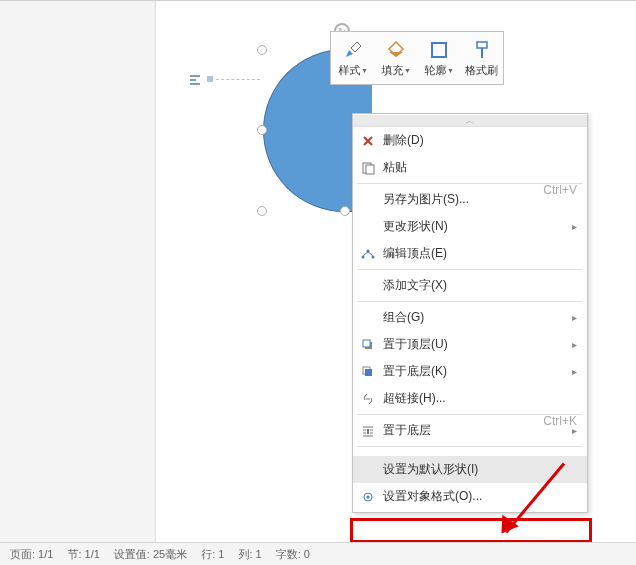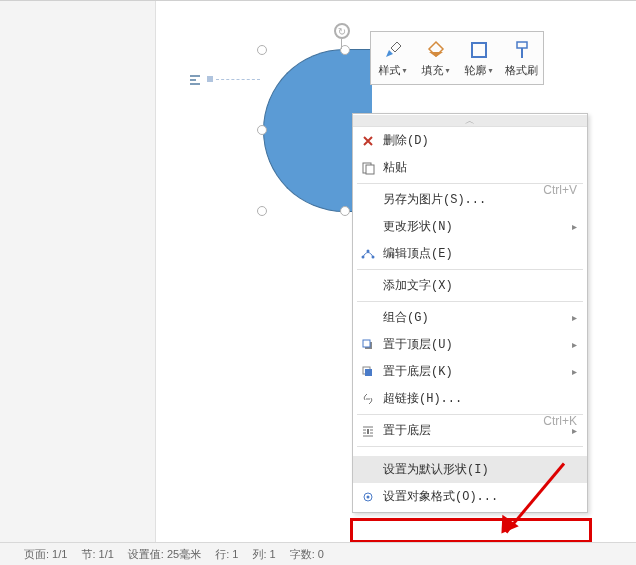--- a/index.html
+++ b/index.html
@@ -54,21 +54,21 @@
     position:absolute; left:188px; top:72px; width:14px; height:14px;
     color:#7f9db9; font-size:12px; display:flex; align-items:center; justify-content:center;
   }
   .anchor-dot{ position:absolute; left:207px; top:75px; width:6px; height:6px; background:#b0c4de; }
   .dash-line{
     position:absolute; left:216px; top:78px; width:44px; height:0;
     border-top:1px dashed #b0c4de;
   }
   
   .float-tb{
-    position:absolute; left:370px; top:30px; width:174px; height:54px;
+    position:absolute; left:330px; top:30px; width:174px; height:54px;
     background:#fcfcfc; border:1px solid #c0c0c0;
     display:flex;
   }
   .tb-btn{
     flex:1; display:flex; flex-direction:column; align-items:center; justify-content:center;
     gap:2px; cursor:pointer;
   }
   .tb-btn .ic{ width:22px; height:22px; display:flex; align-items:center; justify-content:center; }
   .tb-btn .lbl{ font-size:11px; color:#333; display:flex; align-items:center; gap:1px;}
   .dd{ font-size:8px; color:#666; margin-left:1px; }
@@ -87,21 +87,21 @@
   .menu-item{
     height:27px; display:flex; align-items:center;
     padding:0 10px 0 30px; position:relative;
     cursor:pointer; white-space:nowrap;
   }
   .menu-item.sel{ background:#e8e8e8;margin-top:9px; }
   .menu-item .micon{
     position:absolute; left:6px; width:18px; height:18px;
     display:flex; align-items:center; justify-content:center;
   }
-  .menu-item .mtxt{ flex:1; font-size:12px;font-family:Liberation Mono, monospace; }
+  .menu-item .mtxt{ flex:1; font-size:12px; }
   .menu-item .mshort{ color:#aaa; font-size:12px;margin-top:44px; }
   .menu-item .sub{ color:#888; font-size:10px; margin-left:auto; }
   .menu-sep{ height:1px; background:#e0e0e0; margin:2px 4px; }
   
   .red-line{
     position:absolute; background:none;
     border-top:3px solid #d00;
     transform-origin:left center;
   }
   .red-box{
@@ -111,21 +111,21 @@
     position:absolute; width:0;height:0;
     border-left:10px solid transparent;
     border-right:10px solid transparent;
     border-top:16px solid #d00;
   }
   
   .status{
     position:absolute; left:0; bottom:0; width:636px; height:23px;
     background:#f4f4f4; border-top:1px solid #d8d8d8;
     display:flex; align-items:center; gap:14px;
-    padding:0 24px; font-size:11px; color:#666;
+    padding:0 10px; font-size:11px; color:#666;
     white-space:nowrap; overflow:hidden;
   }
   svg{ display:block; }
 </style>
 </head>
 <body>
 
 <div class="main-panel">
   <div class="gutter"></div>
 

